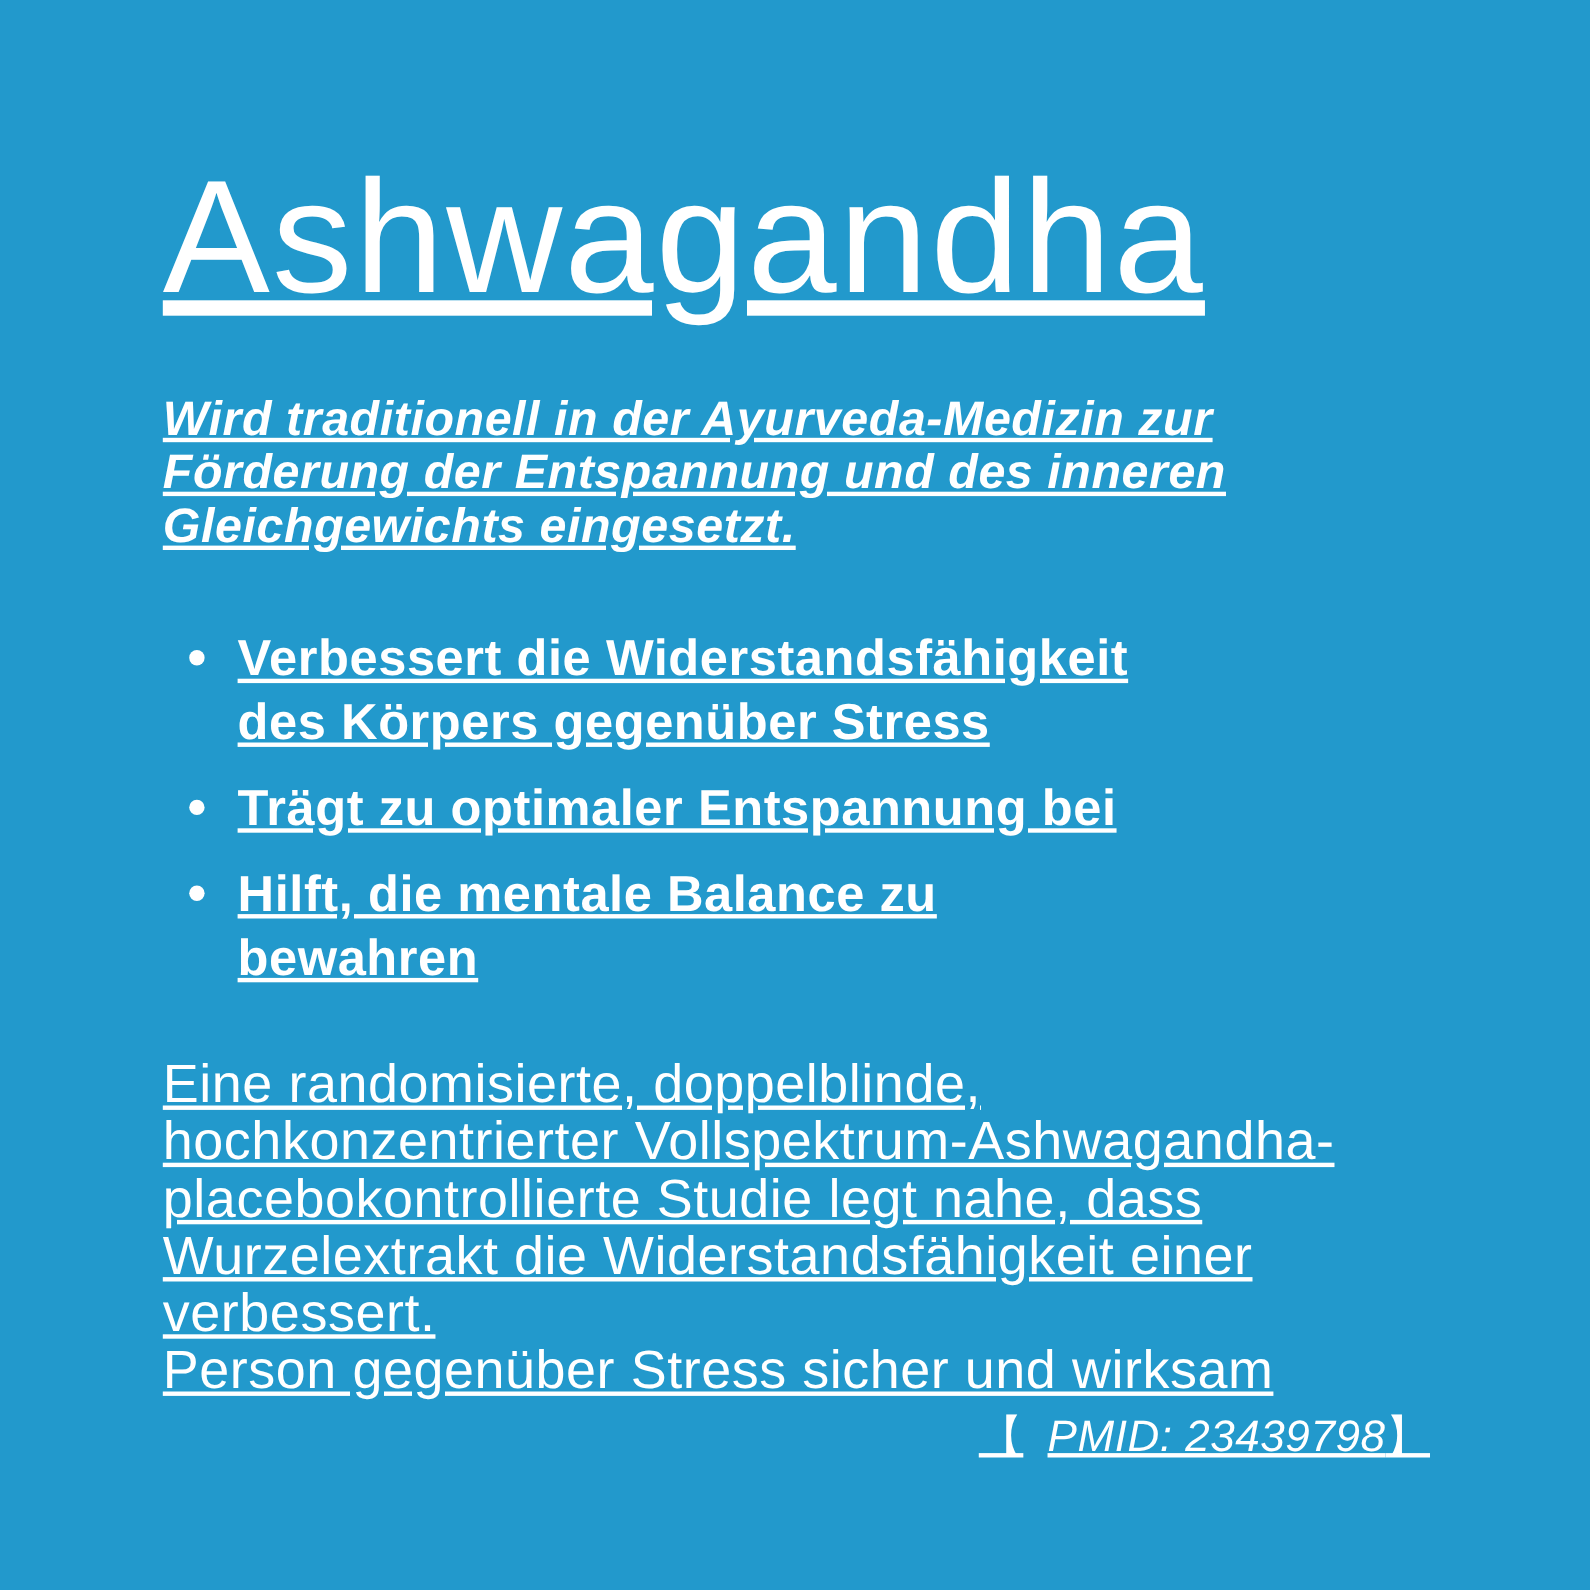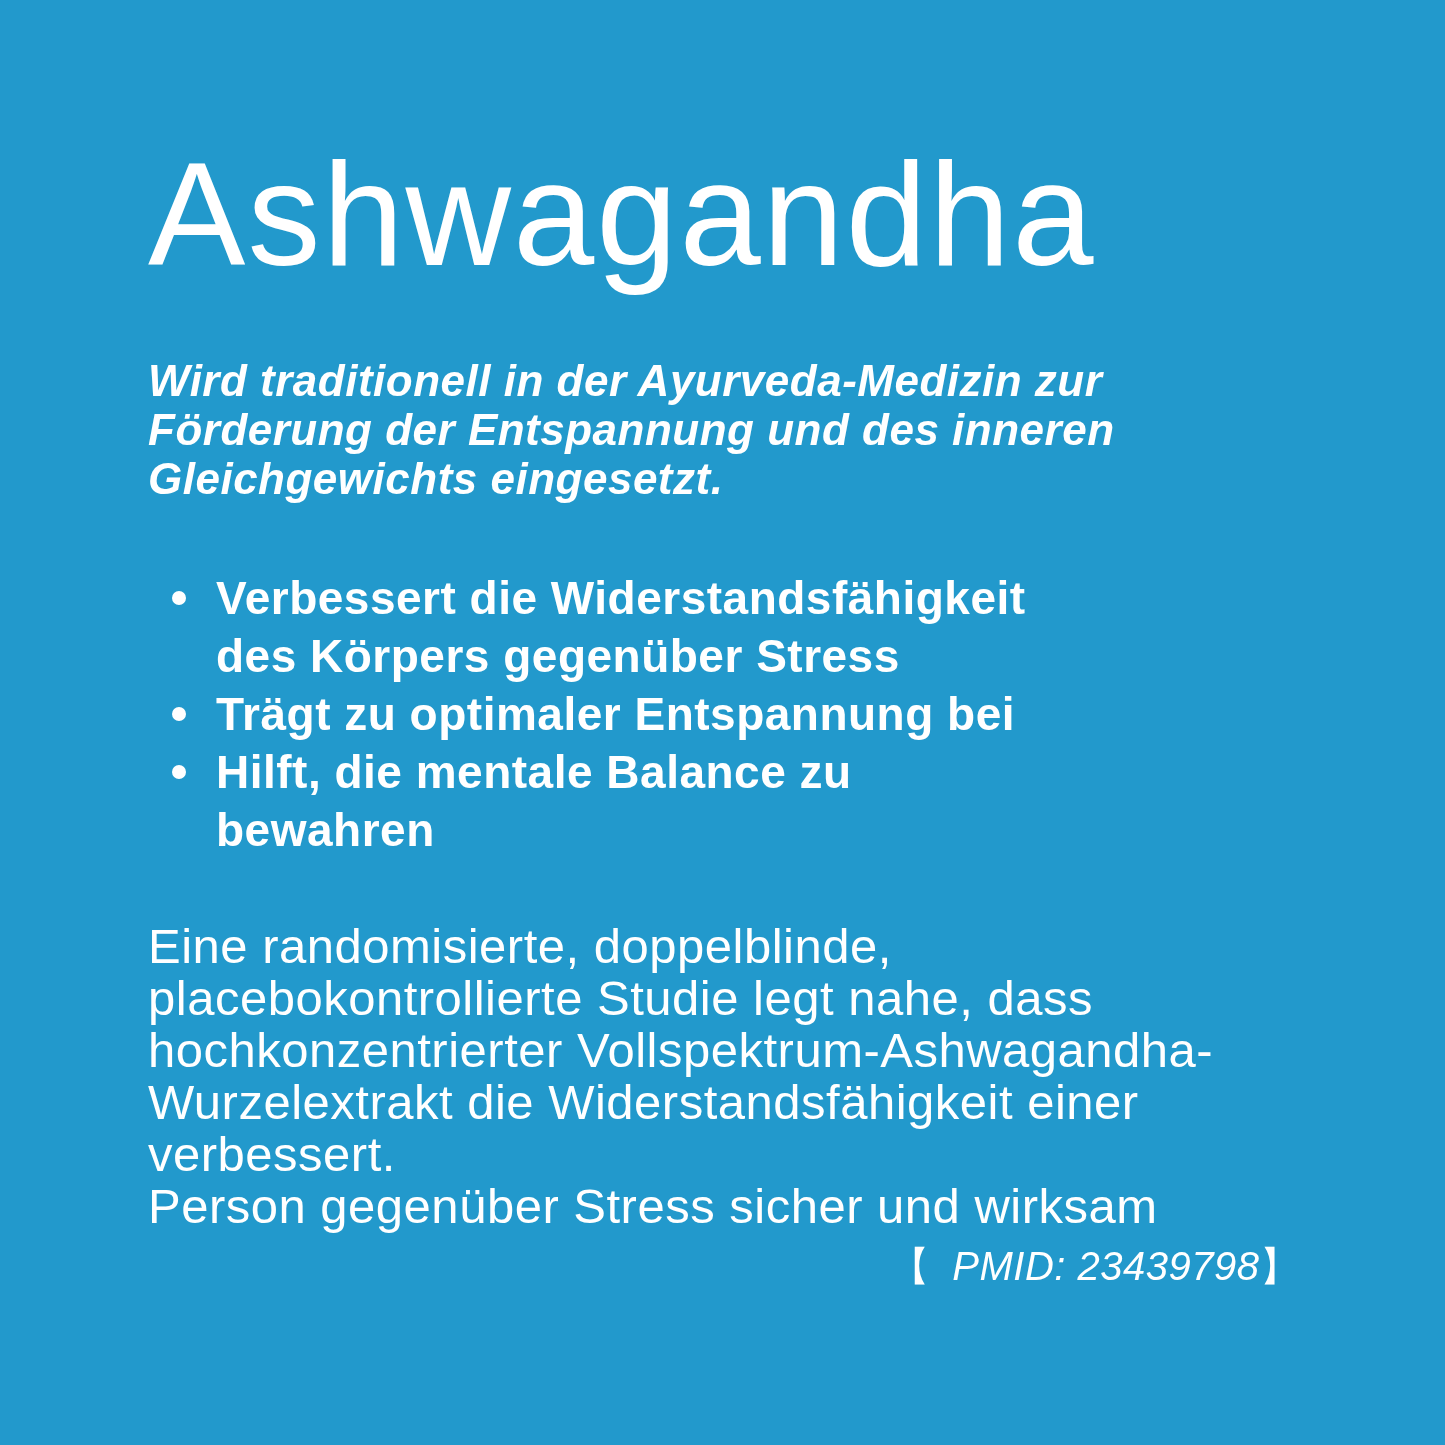--- a/index.html
+++ b/index.html
@@ -7,20 +7,21 @@
   body {
     background: #2299CC;
     color: #FFFFFF;
     font-family: "Liberation Sans", "DejaVu Sans", sans-serif;
     overflow: hidden;
   }
   .container {
     width: 1445px;
     height: 1324px;
     padding: 0 145px 0 148px;
+    text-decoration: underline;
   }
   .title {
     padding-top: 142px;
     font-size: 146px;
     line-height: 146px;
     font-weight: 400;
     letter-spacing: 2px;
   }
   .intro {
     margin-top: 68px;
@@ -34,20 +35,21 @@
     margin-top: 66px;
     list-style: none;
     font-size: 46px;
     line-height: 58px;
     font-weight: 700;
     letter-spacing: 0.5px;
   }
   .benefit {
     position: relative;
     padding-left: 68px;
+    margin-top: 20px;
   }
   .dot {
     position: absolute;
     left: 24px;
     top: 22px;
     width: 14px;
     height: 14px;
     border-radius: 50%;
     background: #FFFFFF;
   }
@@ -103,22 +105,22 @@
     </li>
     <li class="benefit">
       <span class="dot"></span>
       <span class="line">Hilft, die mentale Balance zu</span>
       <span class="line">bewahren</span>
     </li>
   </ul>
 
   <p class="study">
     <span class="line">Eine randomisierte, doppelblinde,</span>
+    <span class="line">hochkonzentrierter Vollspektrum-Ashwagandha-</span>
     <span class="line">placebokontrollierte Studie legt nahe, dass</span>
-    <span class="line">hochkonzentrierter Vollspektrum-Ashwagandha-</span>
     <span class="line">Wurzelextrakt die Widerstandsfähigkeit einer</span>
     <span class="line">verbessert.</span>
     <span class="line">Person gegenüber Stress sicher und wirksam</span>
   </p>
 
   <p class="citation">
     <span class="bracket">【</span><span class="cite-text">PMID: 23439798</span><span class="bracket">】</span>
   </p>
 
 </div>

